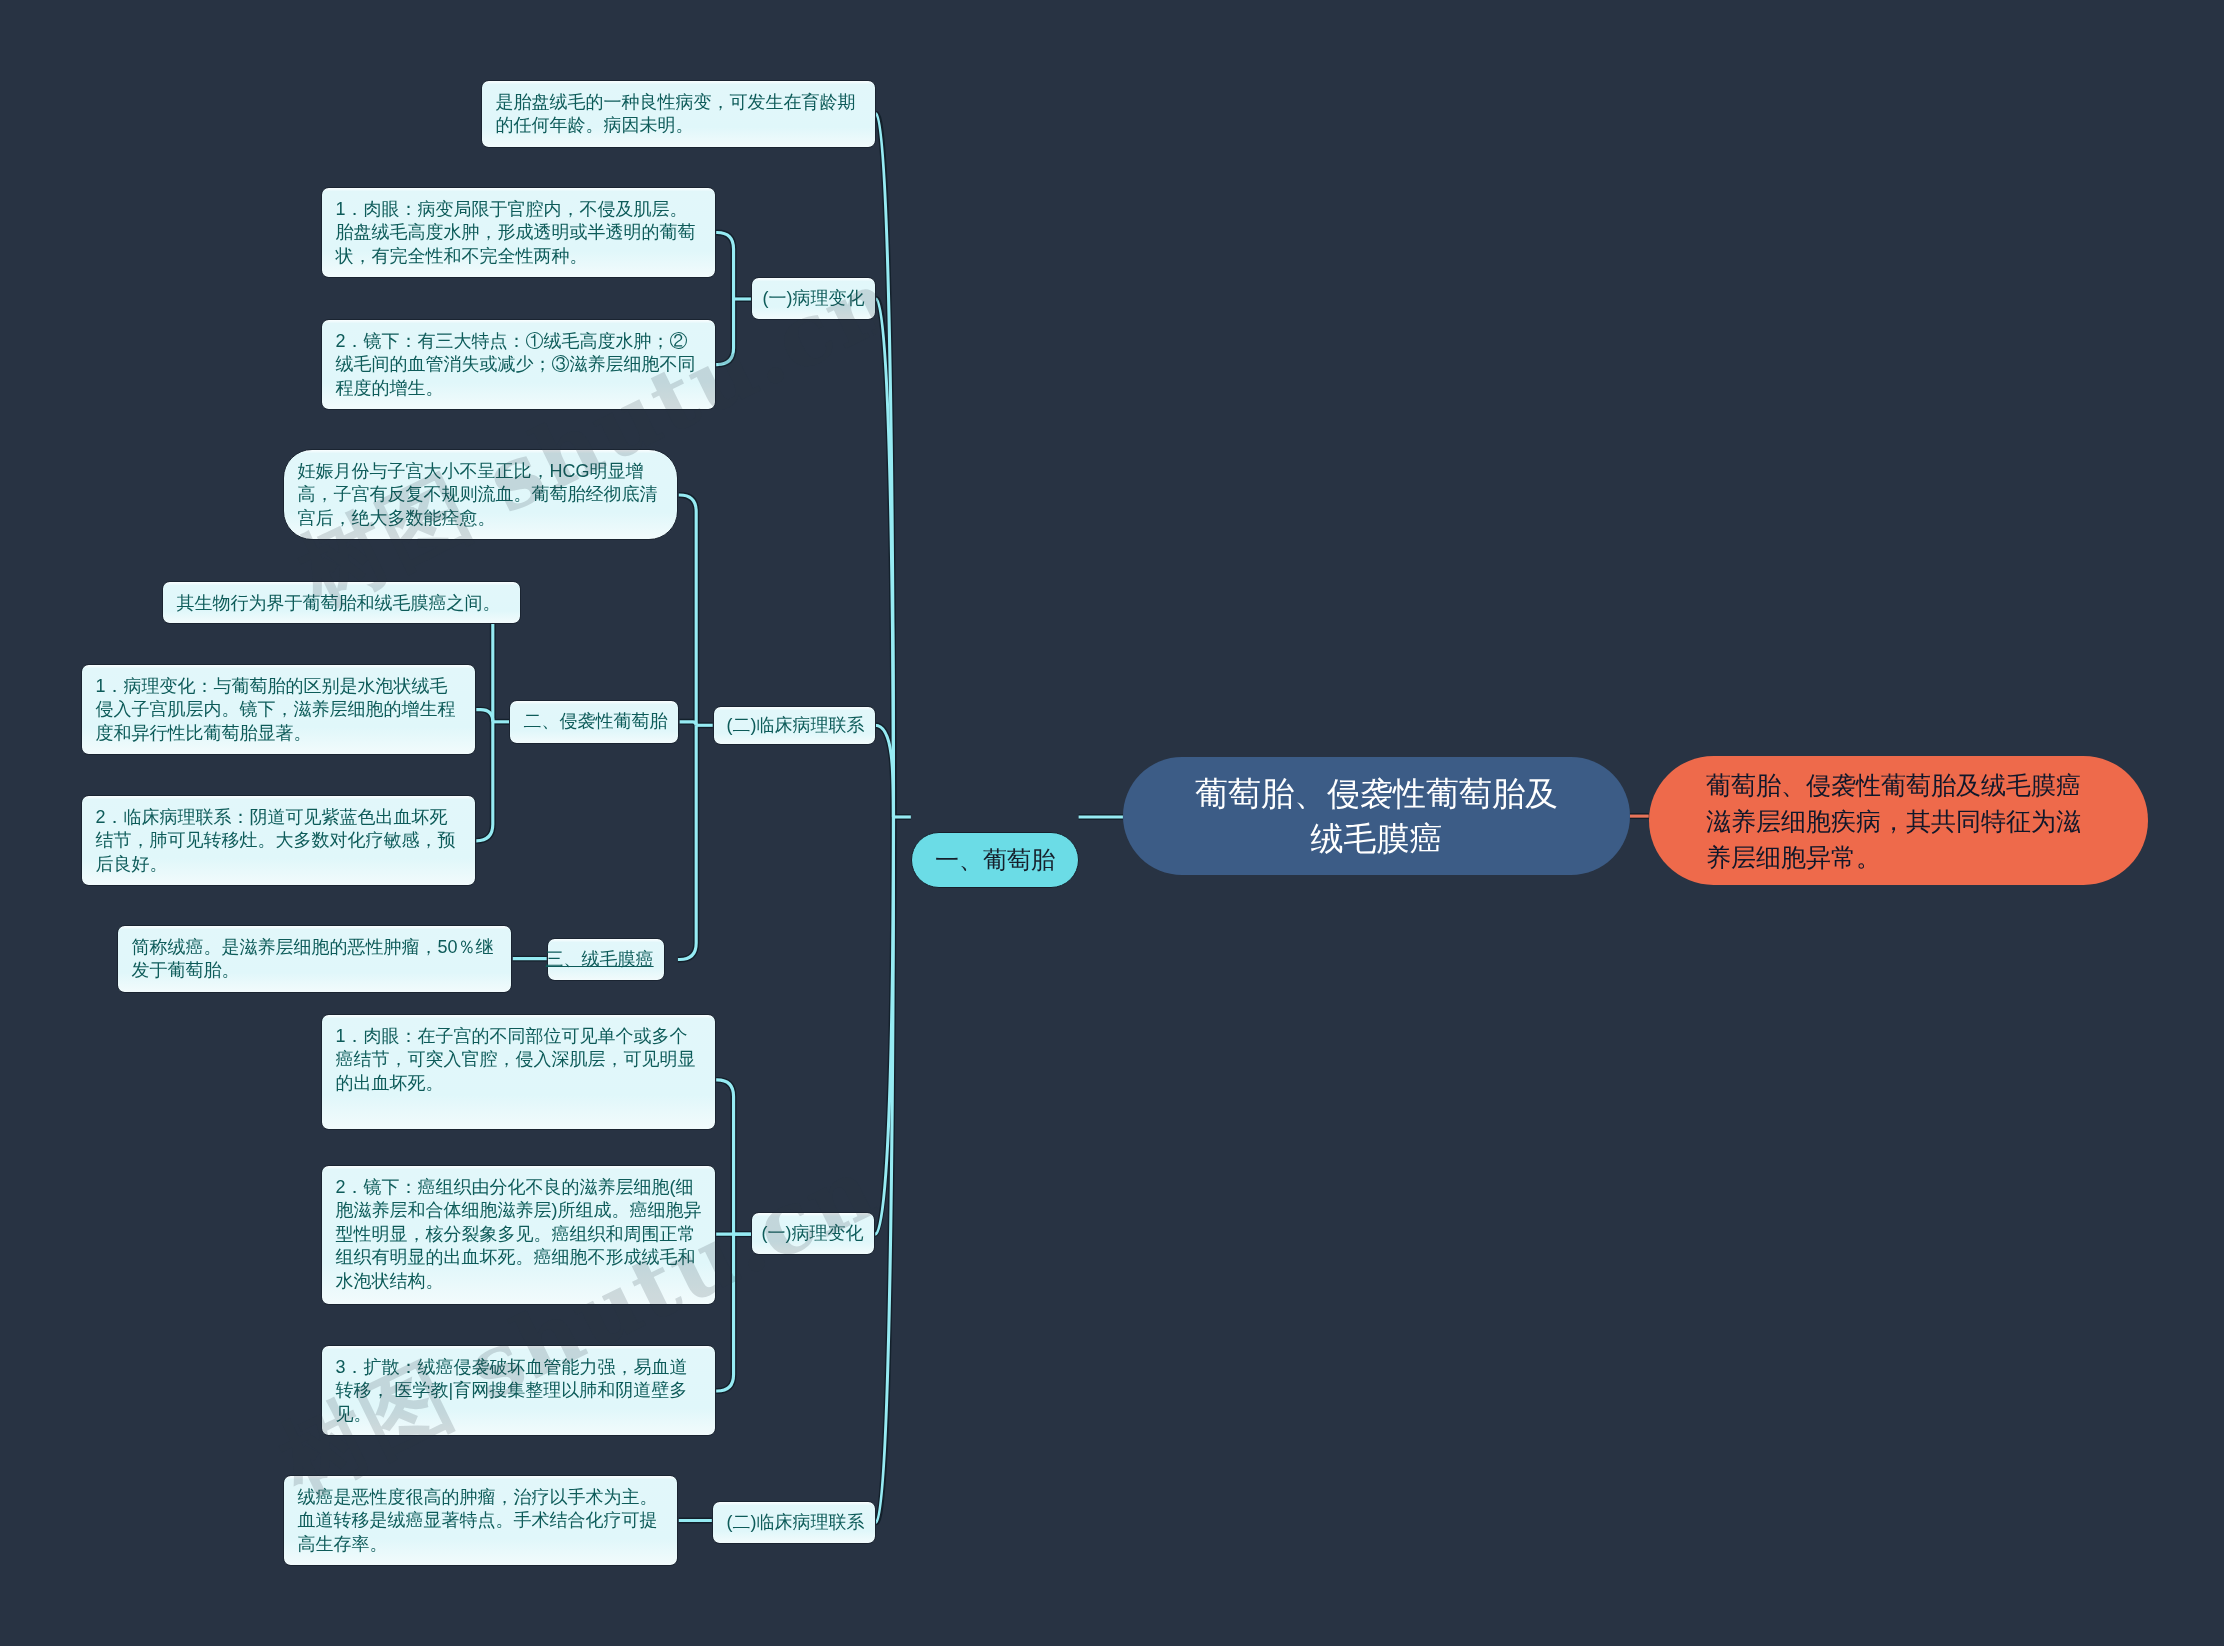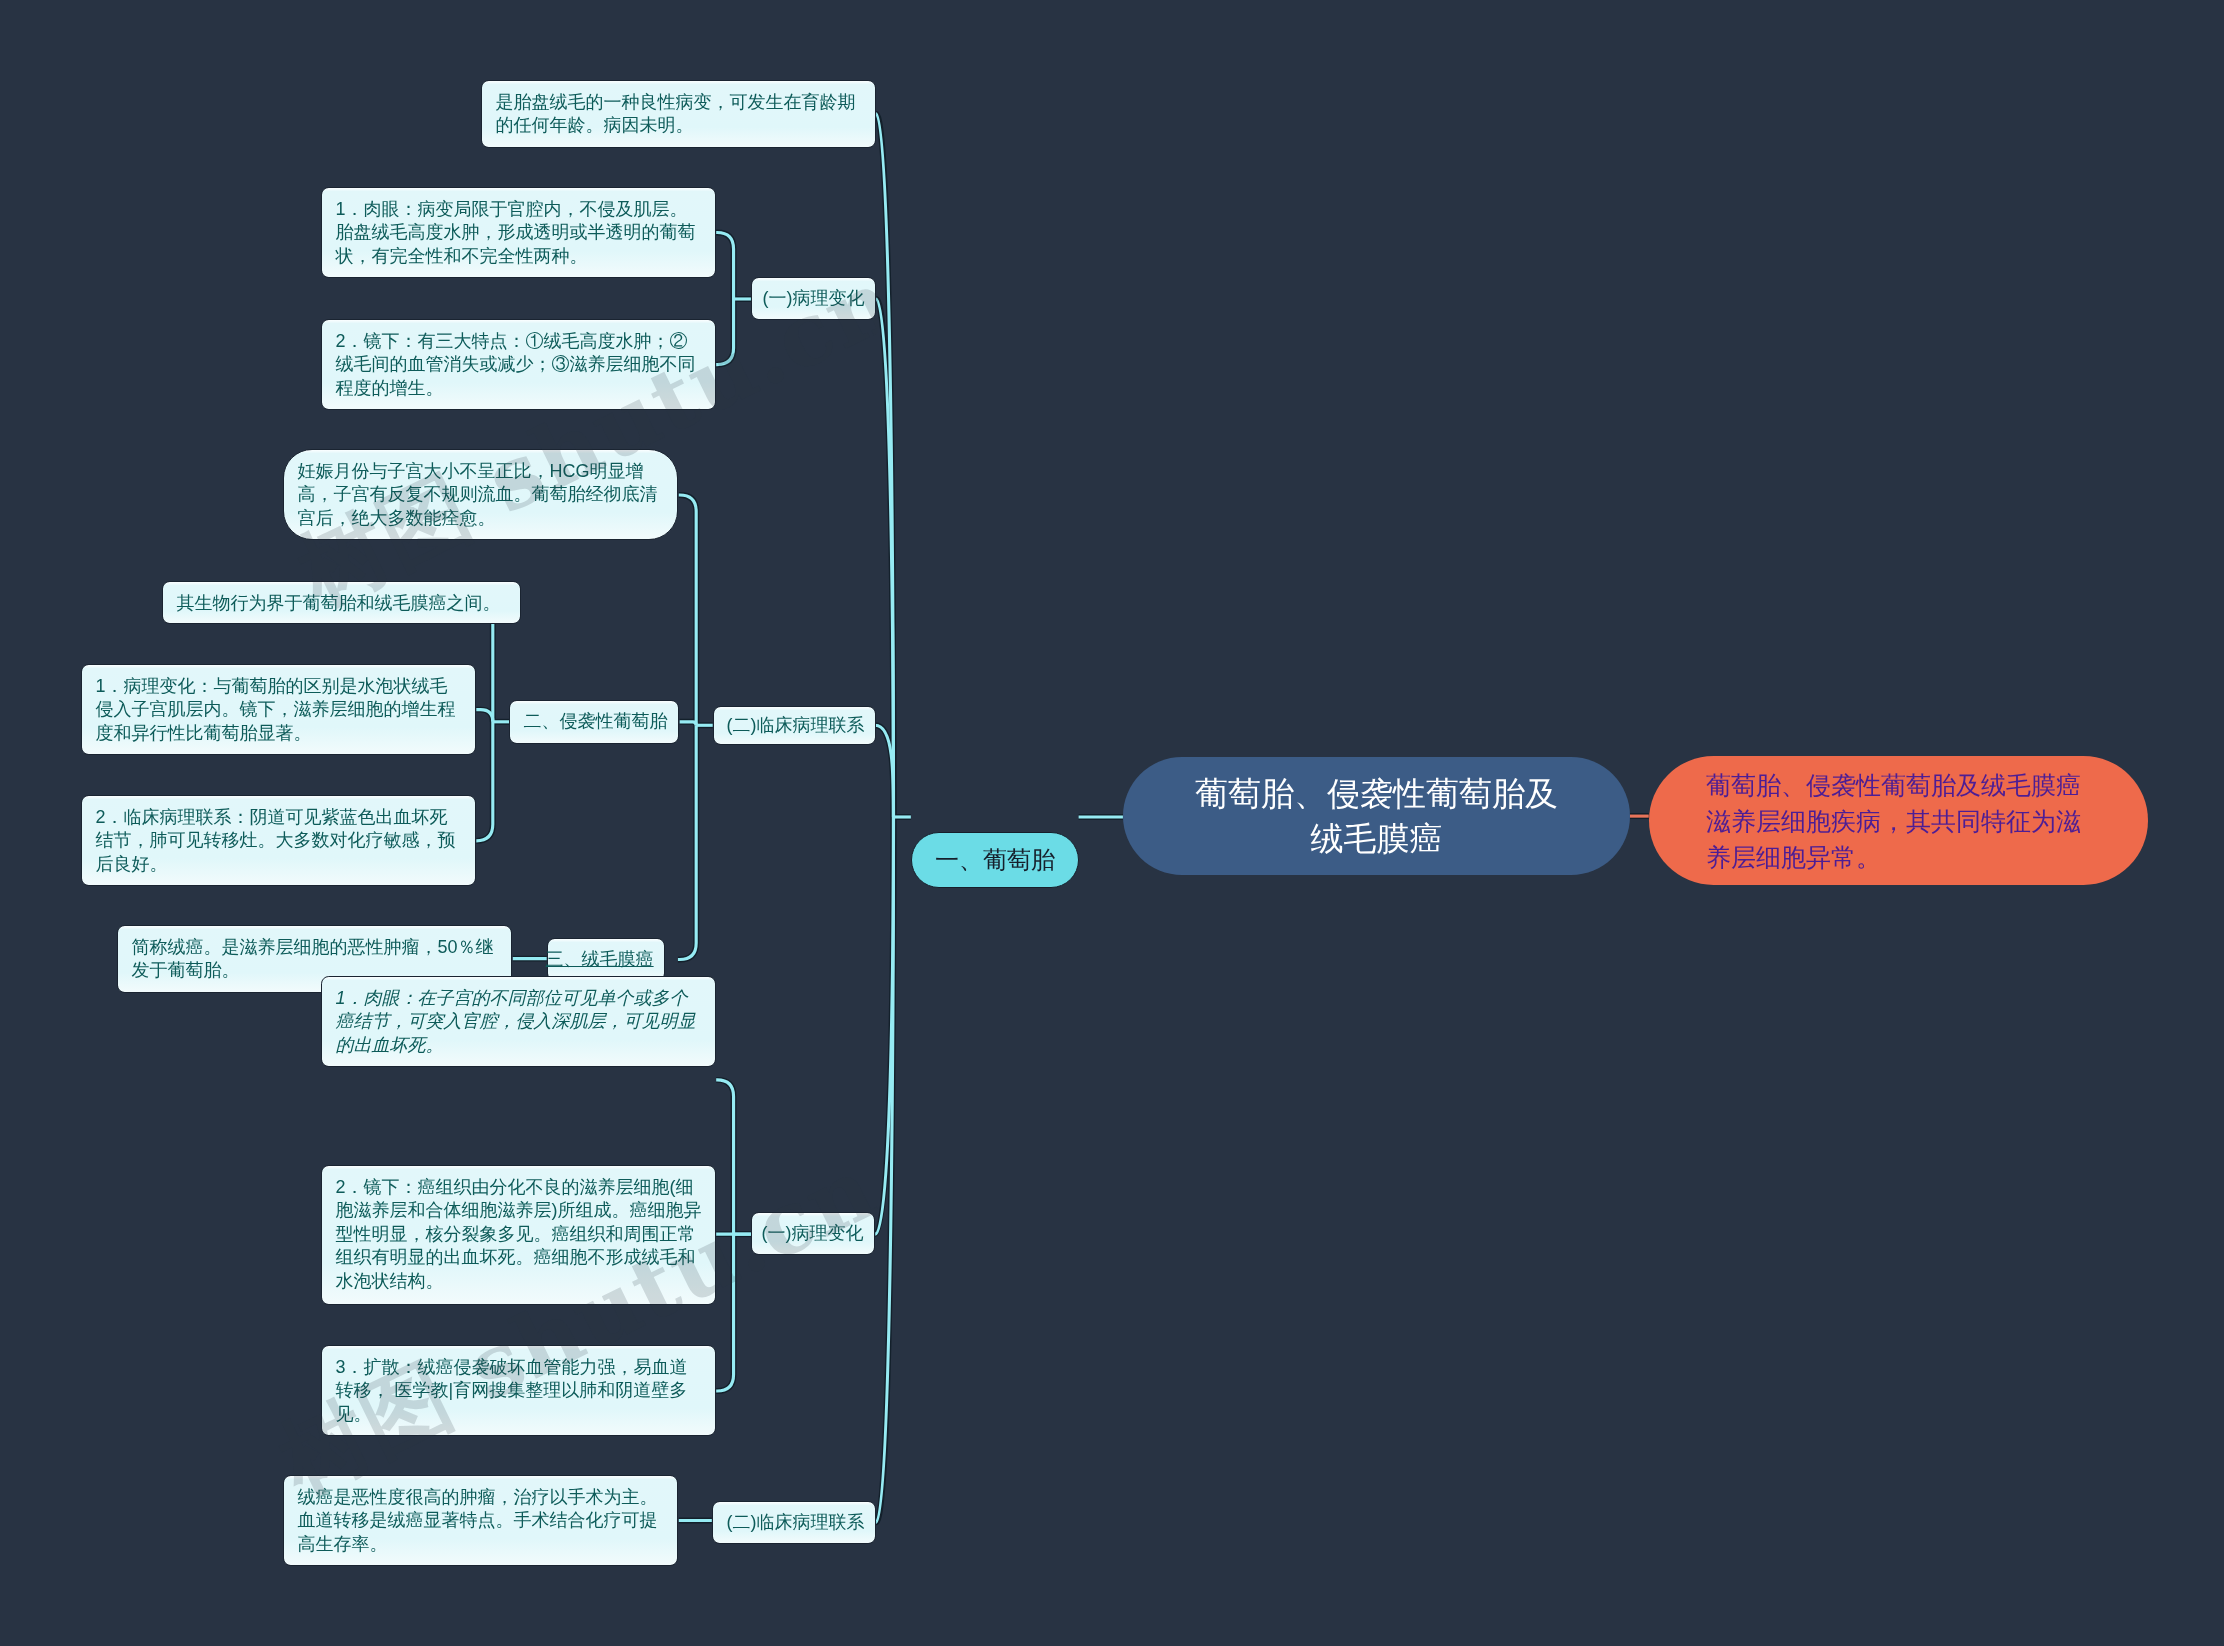--- a/index.html
+++ b/index.html
@@ -15,21 +15,21 @@
         color:#0d5b59;font-size:18px;line-height:23.5px;}
   .leaf{padding:9.6px 13.5px;}
   .branch{padding:0 10.4px;white-space:nowrap;display:flex;
           align-items:center;justify-content:flex-end;}
   .l1{background:#6bdce6;border:1.5px solid #161f2b;border-radius:868px;
       color:#161f2b;font-size:24px;white-space:nowrap;
       display:flex;align-items:center;justify-content:center;}
   .root{background:#3c5c86;border-radius:59px;color:#fff;font-size:33px;
         line-height:45px;display:flex;align-items:center;justify-content:center;
         text-align:center;}
-  .note{background:#ee6a4b;border-radius:65px;color:#4c1d95;font-size:25px;
+  .note{background:#ee6a4b;border-radius:65px;color:#0f172a;font-size:25px;
         line-height:36px;display:flex;align-items:center;padding:10px 57px;}
   .wm{position:absolute;font-weight:bold;
       font-family:"DejaVu Serif",serif;white-space:nowrap;pointer-events:none;
       transform-origin:0 0;letter-spacing:1.7px;}
   #wmlayer{position:absolute;left:0;top:0;width:878px;height:1647px;
            overflow:hidden;pointer-events:none;}
   .ml{white-space:pre-line;}
 </style>
 </head>
 <body>
@@ -136,21 +136,21 @@
   <div class="node leaf" style="left:283px;top:449px;width:395px;height:91px;border-radius:29px;">
     <span>妊娠月份与子宫大小不呈正比，HCG明显增高，子宫有反复不规则流血。葡萄胎经彻底清宫后，绝大多数能痊愈。</span></div>
   <div class="node leaf" style="left:117px;top:581px;width:359px;height:43px;margin-left:45px;">
     <span>其生物行为界于葡萄胎和绒毛膜癌之间。</span></div>
   <div class="node leaf" style="left:81px;top:664px;width:395px;height:91px;">
     <span>1．病理变化：与葡萄胎的区别是水泡状绒毛侵入子宫肌层内。镜下，滋养层细胞的增生程度和异行性比葡萄胎显著。</span></div>
   <div class="node leaf" style="left:81px;top:795px;width:395px;height:91px;">
     <span>2．临床病理联系：阴道可见紫蓝色出血坏死结节，肺可见转移灶。大多数对化疗敏感，预后良好。</span></div>
   <div class="node leaf" style="left:117px;top:925px;width:395px;height:68px;">
     <span>简称绒癌。是滋养层细胞的恶性肿瘤，50％继发于葡萄胎。</span></div>
-  <div class="node leaf" style="left:321px;top:976px;width:395px;height:91px;font-style:italic;">
+  <div class="node leaf" style="left:321px;top:1014px;width:395px;height:116px;">
     <span>1．肉眼：在子宫的不同部位可见单个或多个癌结节，可突入官腔，侵入深肌层，可见明显的出血坏死。</span></div>
   <div class="node leaf" style="left:321px;top:1165px;width:395px;height:140px;">
     <span>2．镜下：癌组织由分化不良的滋养层细胞(细胞滋养层和合体细胞滋养层)所组成。癌细胞异型性明显，核分裂象多见。癌组织和周围正常组织有明显的出血坏死。癌细胞不形成绒毛和水泡状结构。</span></div>
   <div class="node leaf" style="left:321px;top:1345px;width:395px;height:91px;">
     <span>3．扩散：绒癌侵袭破坏血管能力强，易血道转移， 医学教|育网搜集整理以肺和阴道壁多见。</span></div>
   <div class="node leaf" style="left:283px;top:1475px;width:395px;height:91px;">
     <span>绒癌是恶性度很高的肿瘤，治疗以手术为主。血道转移是绒癌显著特点。手术结合化疗可提高生存率。</span></div>
 
   <div id="wmlayer">
       <div class="wm" style="left: 280px; top: 527px; font-size: 87px; color: rgba(40, 51, 67, 0.17); transform: rotate(-26deg);">树图 shutu.cn</div>

